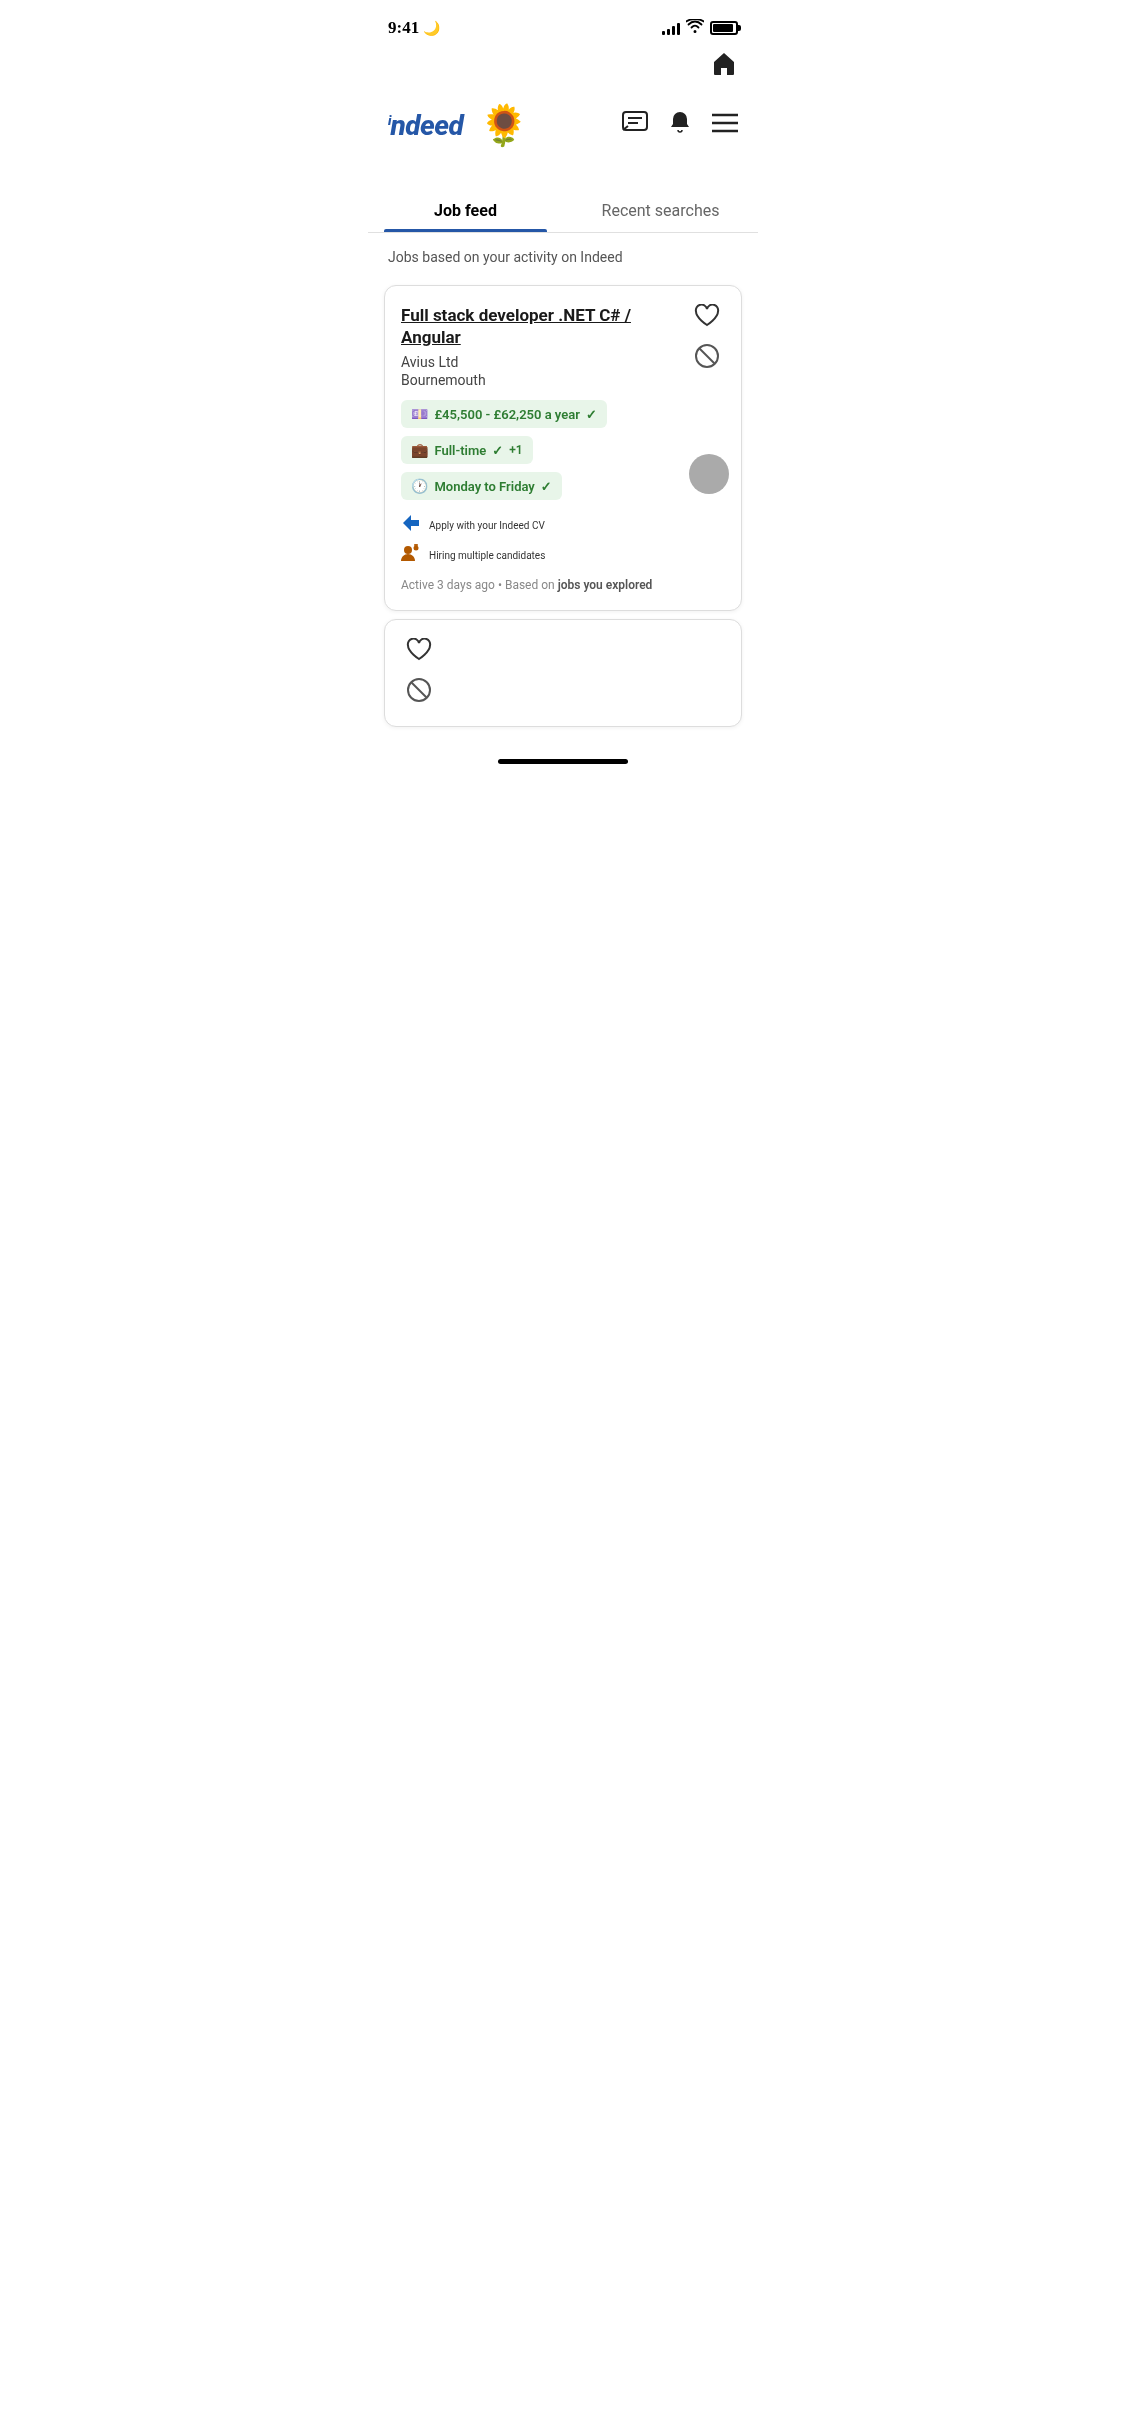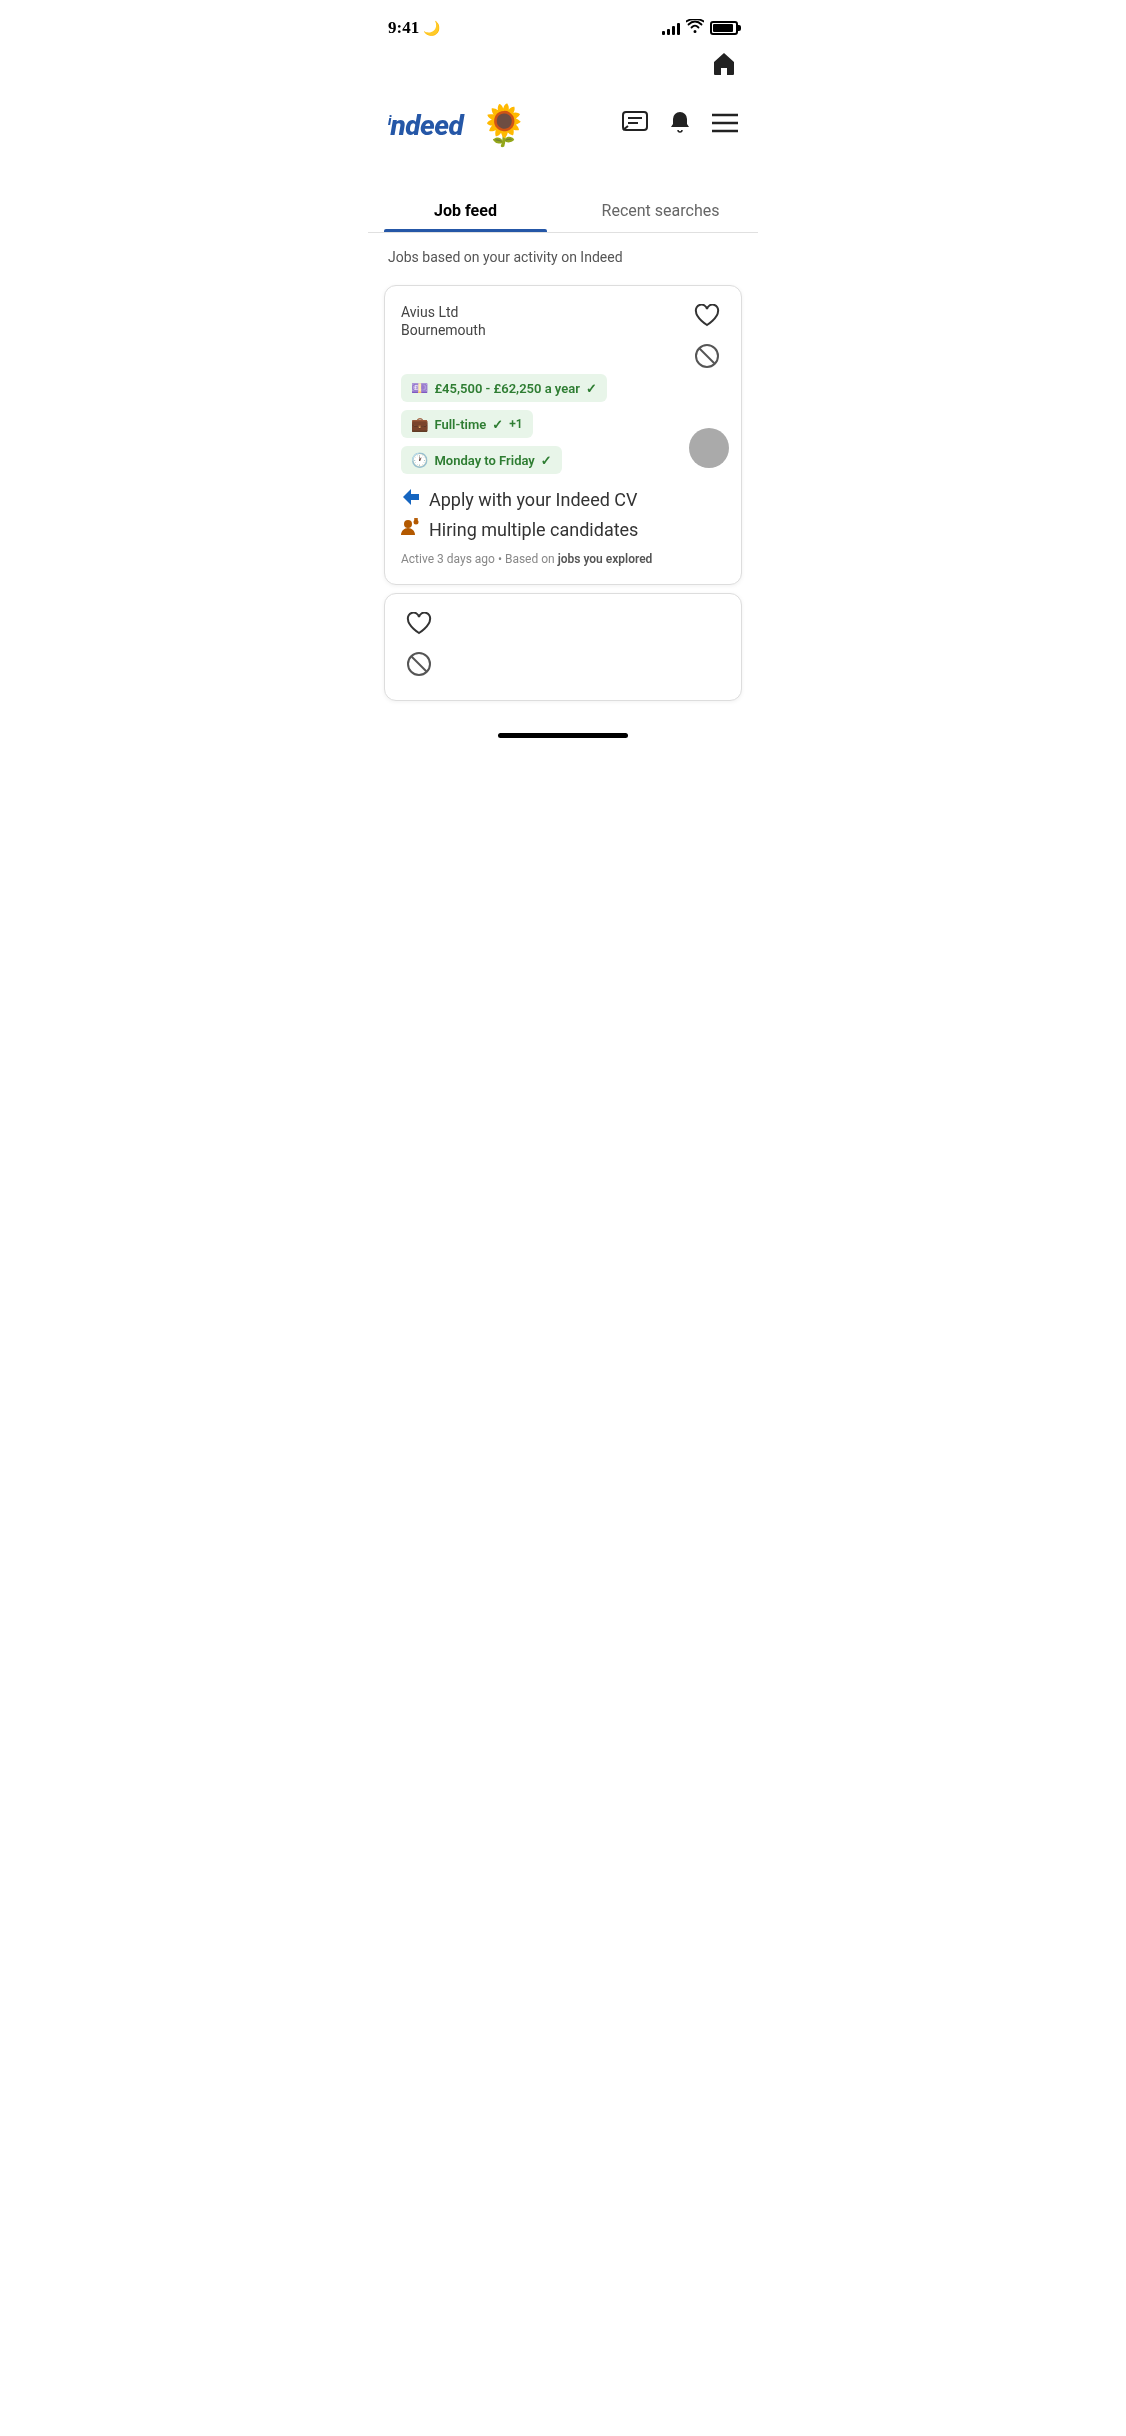--- a/index.html
+++ b/index.html
@@ -301,21 +301,21 @@
       flex-direction: column;
       gap: 8px;
       margin-bottom: 12px;
       clear: both;
     }
 
     .apply-row {
       display: flex;
       align-items: center;
       gap: 8px;
-      font-size: 18px;
+      font-size: 10px;
       color: #333;
     }
 
     .apply-icon {
       font-size: 16px;
     }
 
     .apply-cv-icon {
       color: #1565c0;
     }
@@ -448,20 +448,21 @@
   <div class="tab">
     <span>Recent searches</span>
   </div>
 </div>
 
 <div class="activity-text">Jobs based on your activity on Indeed</div>
 
 <div class="job-card">
   <div class="job-card-header">
     <div class="job-title-block">
+      <div class="job-title">Full stack developer .NET C# / Angular</div>
       <div class="job-company">Avius Ltd</div>
       <div class="job-location">Bournemouth</div>
     </div>
     <div class="job-actions">
       <span class="heart-icon">
         <svg width="26" height="24" viewBox="0 0 26 24" fill="none">
           <path d="M13 21C13 21 2 14 2 7.5A5.5 5.5 0 0113 5a5.5 5.5 0 0111 2.5C24 14 13 21 13 21z" stroke="#333" stroke-width="2" fill="none"></path>
         </svg>
       </span>
       <span class="block-icon">

